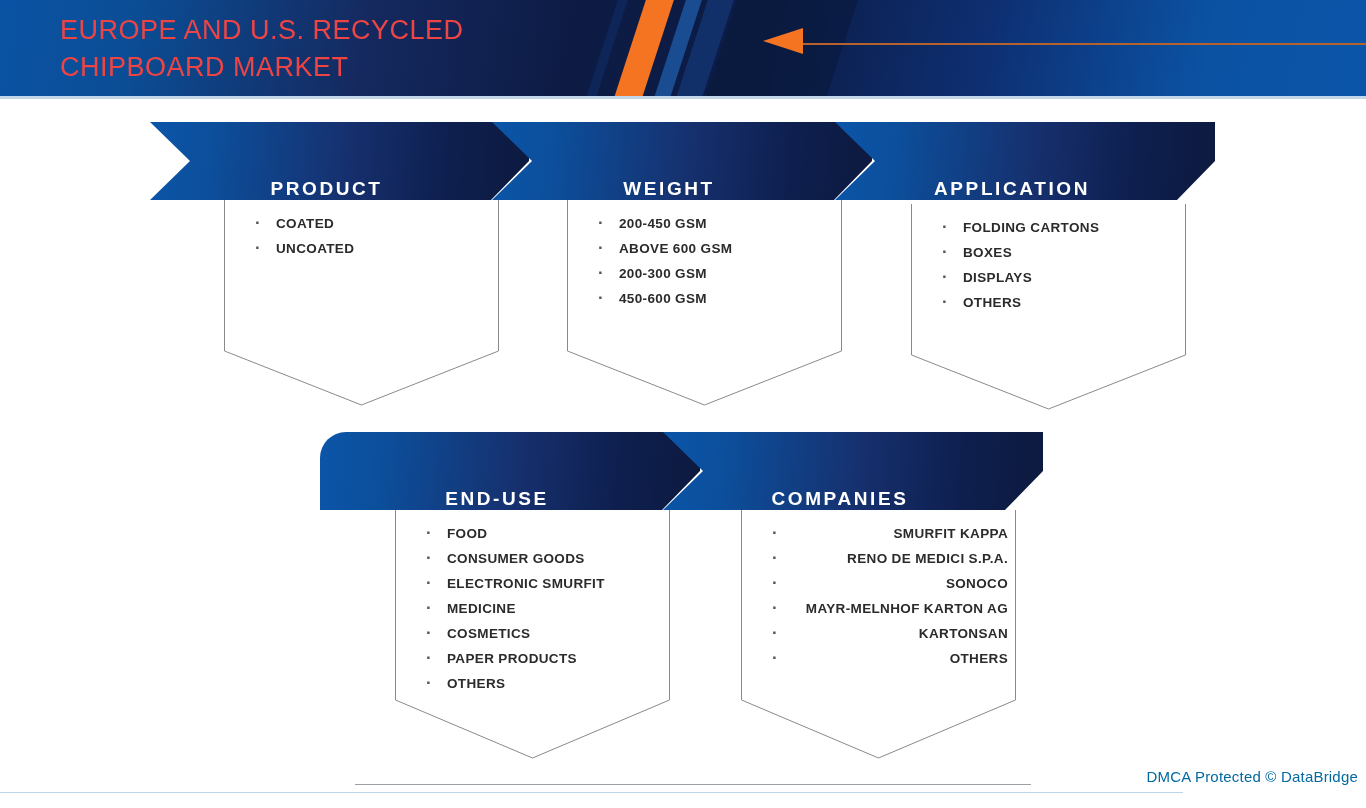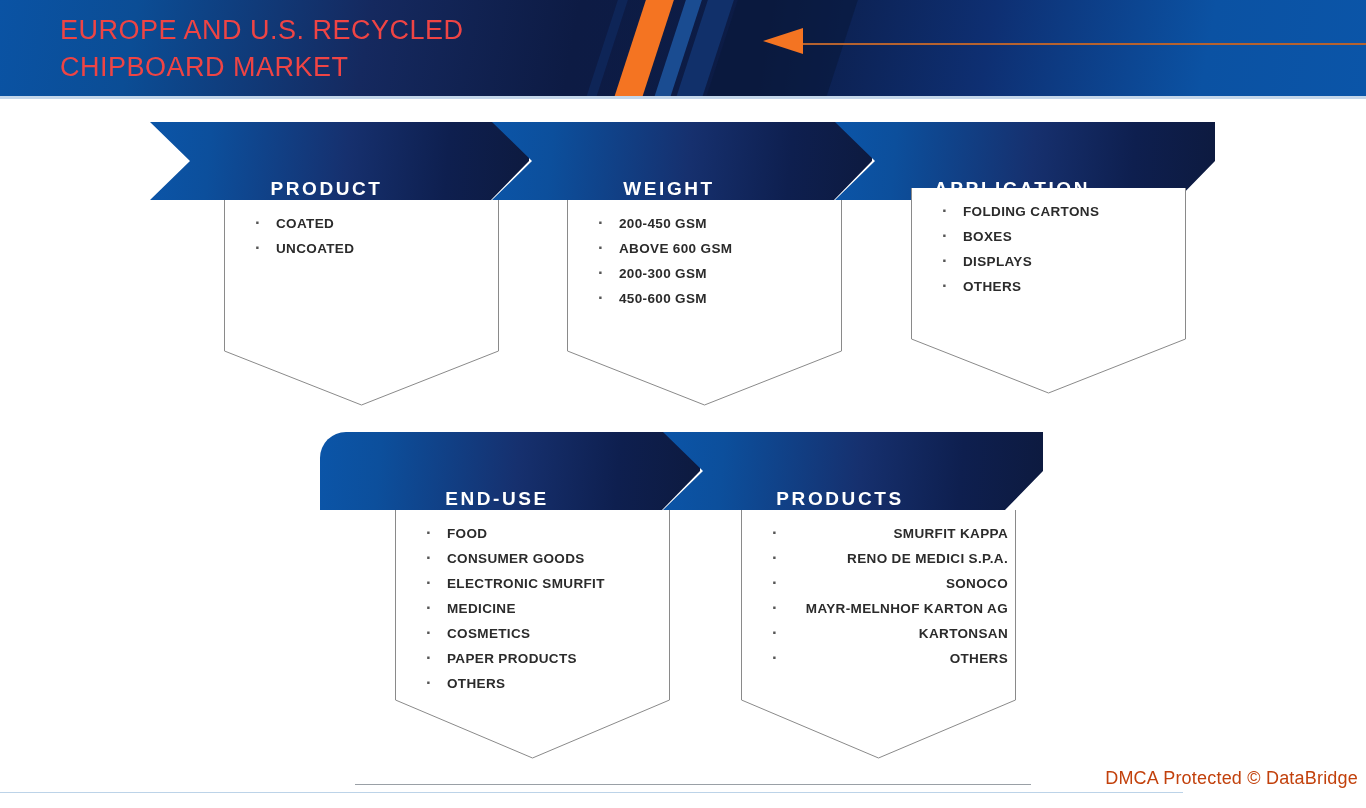--- a/index.html
+++ b/index.html
@@ -108,34 +108,34 @@
     white-space:nowrap;
   }
   .card-list li::before{
     content:"\00B7";
     position:absolute;left:3px;top:-1px;
     color:#555;font-size:17px;line-height:25px;
   }
 
   #card-product     {left:224px;top:200px;width:275px;height:206px;}
   #card-weight      {left:567px;top:200px;width:275px;height:206px;}
-  #card-application {left:911px;top:188px;width:298px;height:206px;}
+  #card-application {left:911px;top:204px;width:298px;height:206px;}
   #card-end-use     {left:395px;top:510px;width:275px;height:250px;}
   #card-companies   {left:741px;top:510px;width:275px;height:250px;text-align:right;}
 
   
   .footer-rule-gray{
     position:absolute;left:355px;top:784px;width:676px;height:1px;background:#9aa0a6;
   }
   .footer-rule-blue{
     position:absolute;left:0;top:792px;width:1183px;height:1px;background:#bcd3e8;
   }
   .footer-credit{
     position:absolute;right:8px;top:768px;
-    font-size:18px;color:#c2410c;letter-spacing:.2px;
+    font-size:15px;color:#0369a1;letter-spacing:.2px;
   }
 </style>
 </head>
 <body>
 
 <div id="stage">
 
   <div class="header">
     <div class="header-bg"></div>
     <div class="hdr-stripe s-dark1"></div>
@@ -156,21 +156,21 @@
   <div class="banner b-notch" id="banner-weight">
     <span>WEIGHT</span>
   </div>
   <div class="banner b-notch" id="banner-application">
     <span>APPLICATION</span>
   </div>
   <div class="banner b-round" id="banner-end-use">
     <span>END-USE</span>
   </div>
   <div class="banner b-notch" id="banner-companies">
-    <span>PRODUCTS</span>
+    <span>COMPANIES</span>
   </div>
 
   <div class="card" id="card-product">
     <svg width="275" height="206" viewBox="0 0 275 206">
       <path d="M0.5 0 L0.5 151 L137.5 205 L274.5 151 L274.5 0" fill="#ffffff" stroke="#8a8a8a" stroke-width="1"></path>
     </svg>
     <ul class="card-list">
         <li>COATED</li>
         <li>UNCOATED</li>
       </ul>

